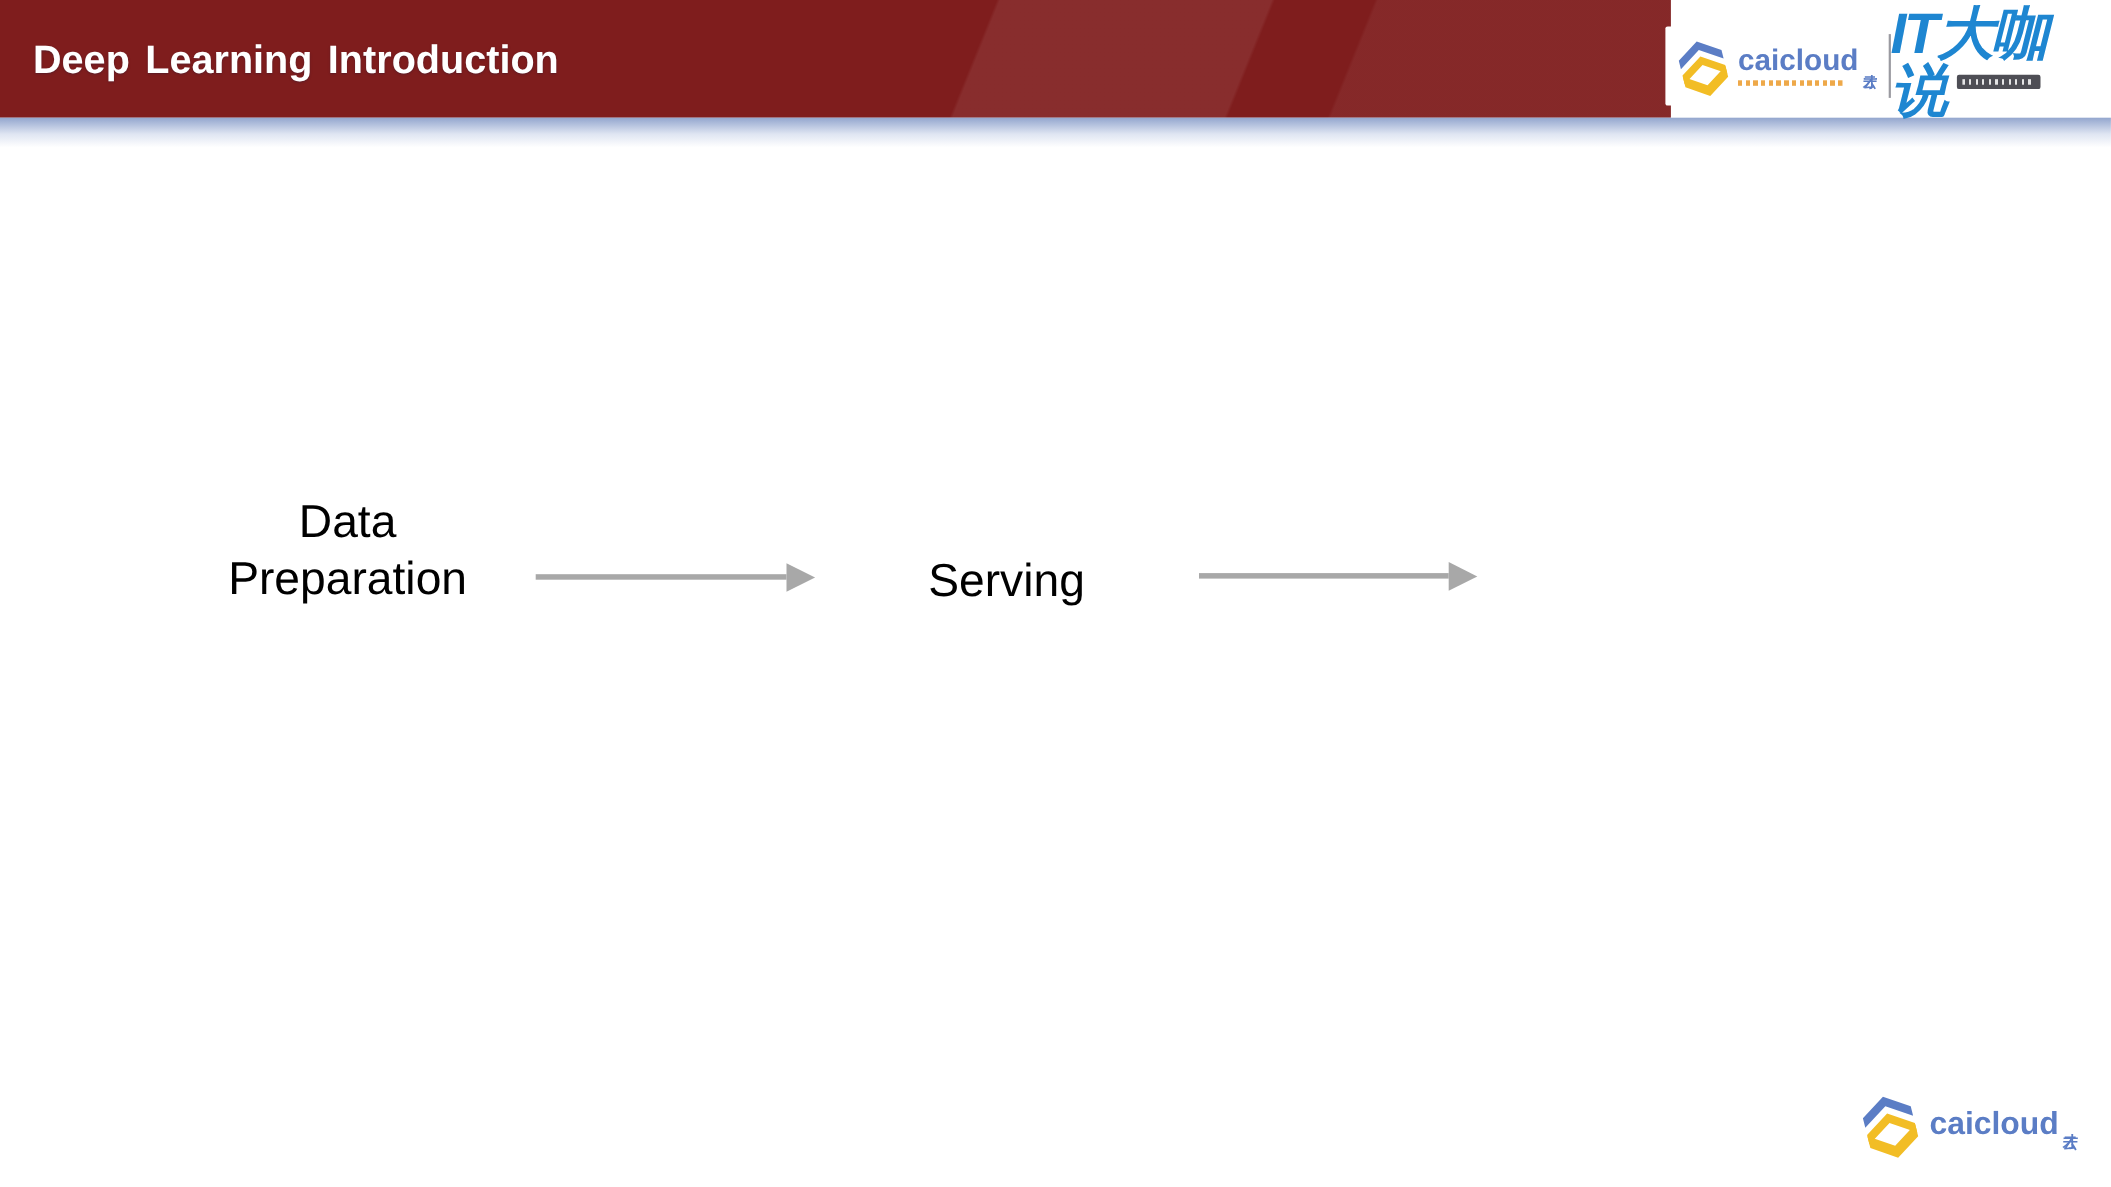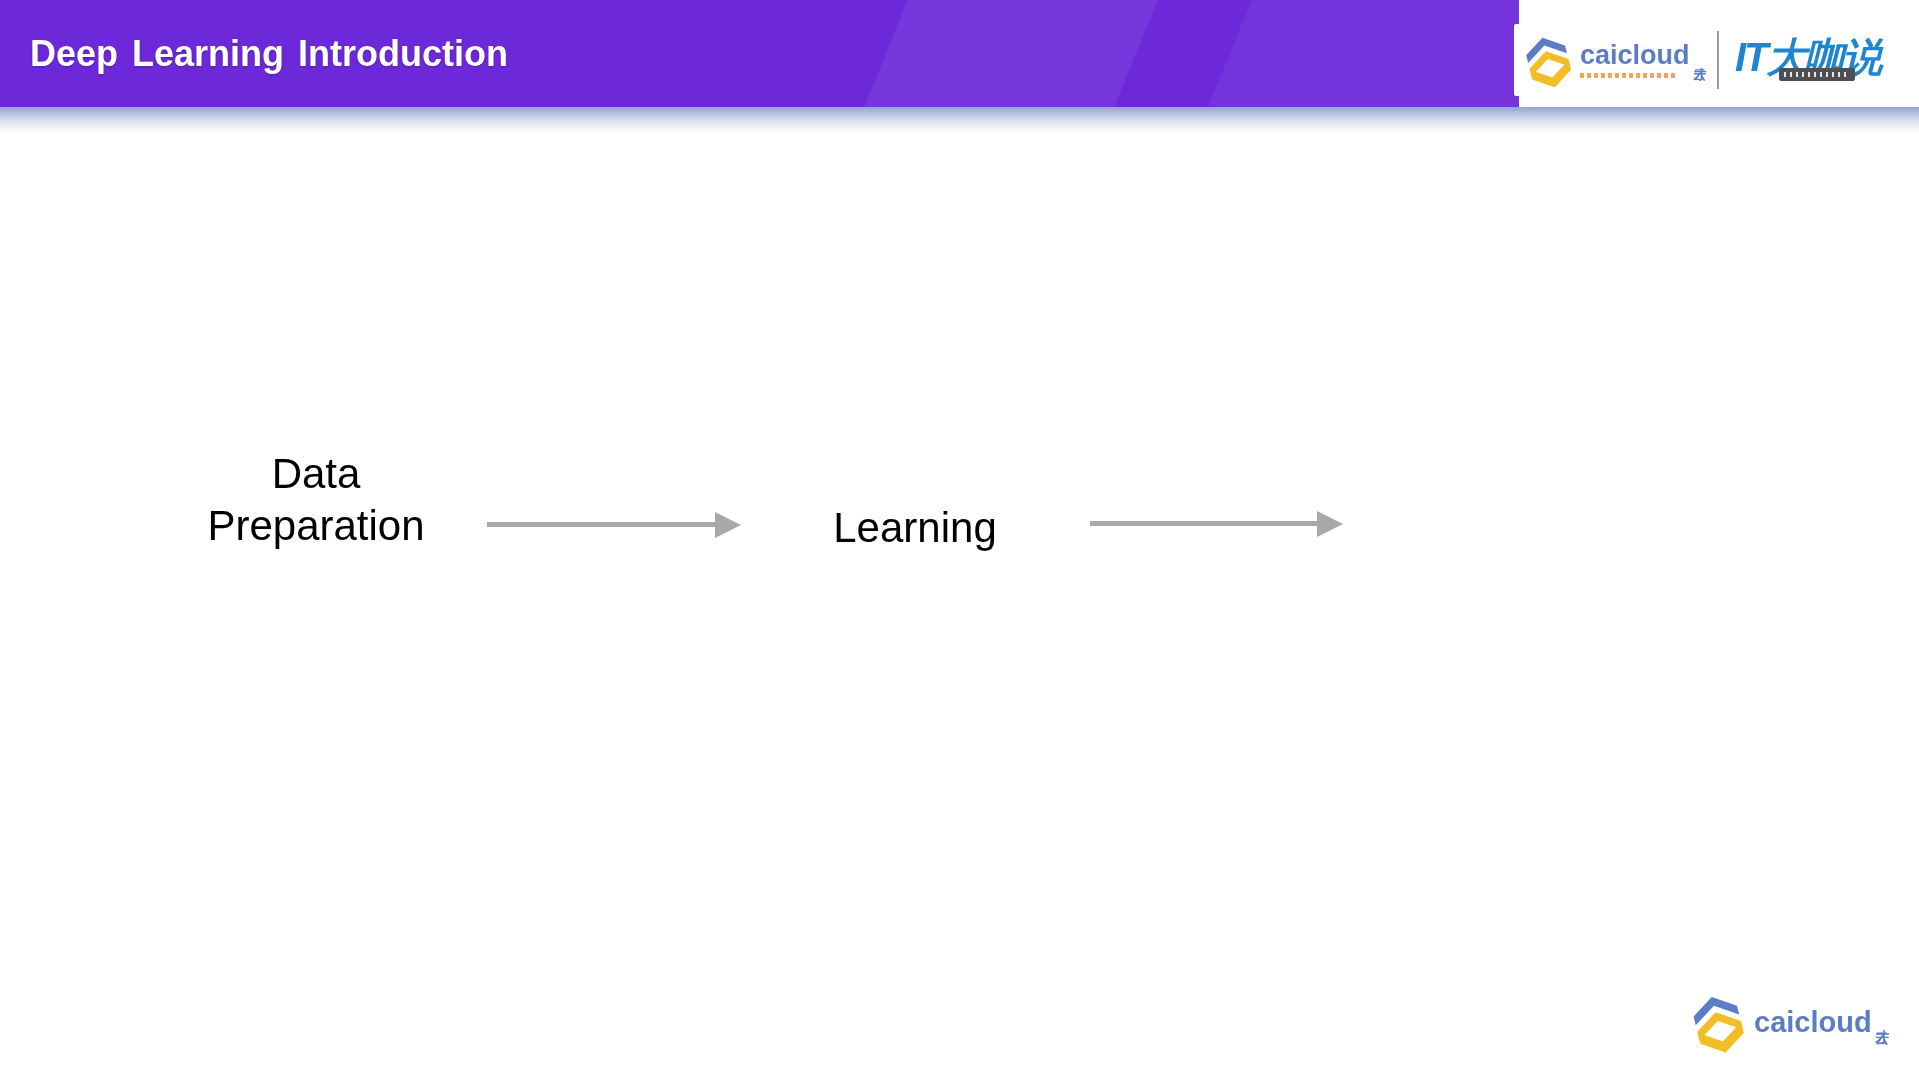--- a/index.html
+++ b/index.html
@@ -4,21 +4,21 @@
 <style>
   html,body { margin:0; padding:0; background:#ffffff; }
   .slide {
     position:relative; width:1919px; height:1079px; overflow:hidden;
     background:#ffffff; font-family:"Liberation Sans", sans-serif;
   }
 
   
   .header {
     position:absolute; left:0; top:0; width:1519px; height:107px;
-    background:#6d28d9; display:flex; align-items:center;
+    background:#7f1d1d; display:flex; align-items:center;
   }
   .header::after {
     content:""; position:absolute; inset:0; pointer-events:none;
     background:
       linear-gradient(112deg, rgba(255,255,255,0) 58%, rgba(255,255,255,0.07) 58.2%, rgba(255,255,255,0.07) 74%, rgba(255,255,255,0) 74.2%),
       linear-gradient(112deg, rgba(255,255,255,0) 80%, rgba(255,255,255,0.05) 80.2%);
   }
   .header-fade {
     position:absolute; left:0; top:107px; width:1919px; height:27px;
     background:linear-gradient(to bottom, #93a6ce 0%, #dfe5f2 55%, #ffffff 100%);
@@ -44,21 +44,21 @@
     width:95px; height:5px; margin-top:4px; opacity:.9;
     background:repeating-linear-gradient(90deg, #ec9f35 0 4px, rgba(0,0,0,0) 4px 7px);
   }
   .cai-cn {
     margin-left:4px; flex:none; color:#5b7dc5; font-size:13px; font-weight:bold;
     writing-mode:vertical-rl; text-orientation:upright; letter-spacing:3px; line-height:1;
   }
   .logo-divider { width:2px; height:58px; background:#9a9aa0; margin-left:10px; flex:none; }
   .itdks { position:relative; flex:1; height:100%; display:flex; align-items:center; justify-content:center; }
   .itdks-text {
-    font-size:40px; font-weight:bold; font-style:italic; color:#1e86d1;
+    font-size:52px; font-weight:bold; font-style:italic; color:#1e86d1;
     letter-spacing:-2px; line-height:1; transform:translateY(-3px);
   }
   .itdks-badge {
     position:absolute; left:60px; top:44px; width:76px; height:13px;
     background:#4e4e55; border-radius:2px;
   }
   .itdks-badge::after {
     content:""; position:absolute; left:5px; right:5px; top:4px; height:5px;
     background:repeating-linear-gradient(90deg, rgba(255,255,255,.85) 0 2px, rgba(0,0,0,0) 2px 6px);
   }
@@ -113,21 +113,21 @@
       <span class="itdks-text">IT大咖说</span>
       <div class="itdks-badge"></div>
     </div>
   </div>
 
   <div class="flow-node node-data">Data Preparation</div>
 
   <div class="arrow-shaft arrow1-shaft"></div>
   <div class="arrow-head arrow1-head"></div>
 
-  <div class="flow-node node-train">Learning</div>
+  <div class="flow-node node-train">Serving</div>
 
   <div class="arrow-shaft arrow2-shaft"></div>
   <div class="arrow-head arrow2-head"></div>
 
 
   <div class="footer-logo">
     <svg class="cai-icon" viewBox="0 0 100 112" xmlns="http://www.w3.org/2000/svg">
       <path class="blue" d="M10,36 L50,10 L90,36 L90,52 L50,26 L10,52 Z"></path>
       <path class="yellow" d="M10,64 L50,38 L90,64 L90,80 L50,54 L10,80 Z"></path>
       <path class="yellow" d="M10,66 L10,86 L50,112 L90,86 L90,66 L50,92 Z"></path>

